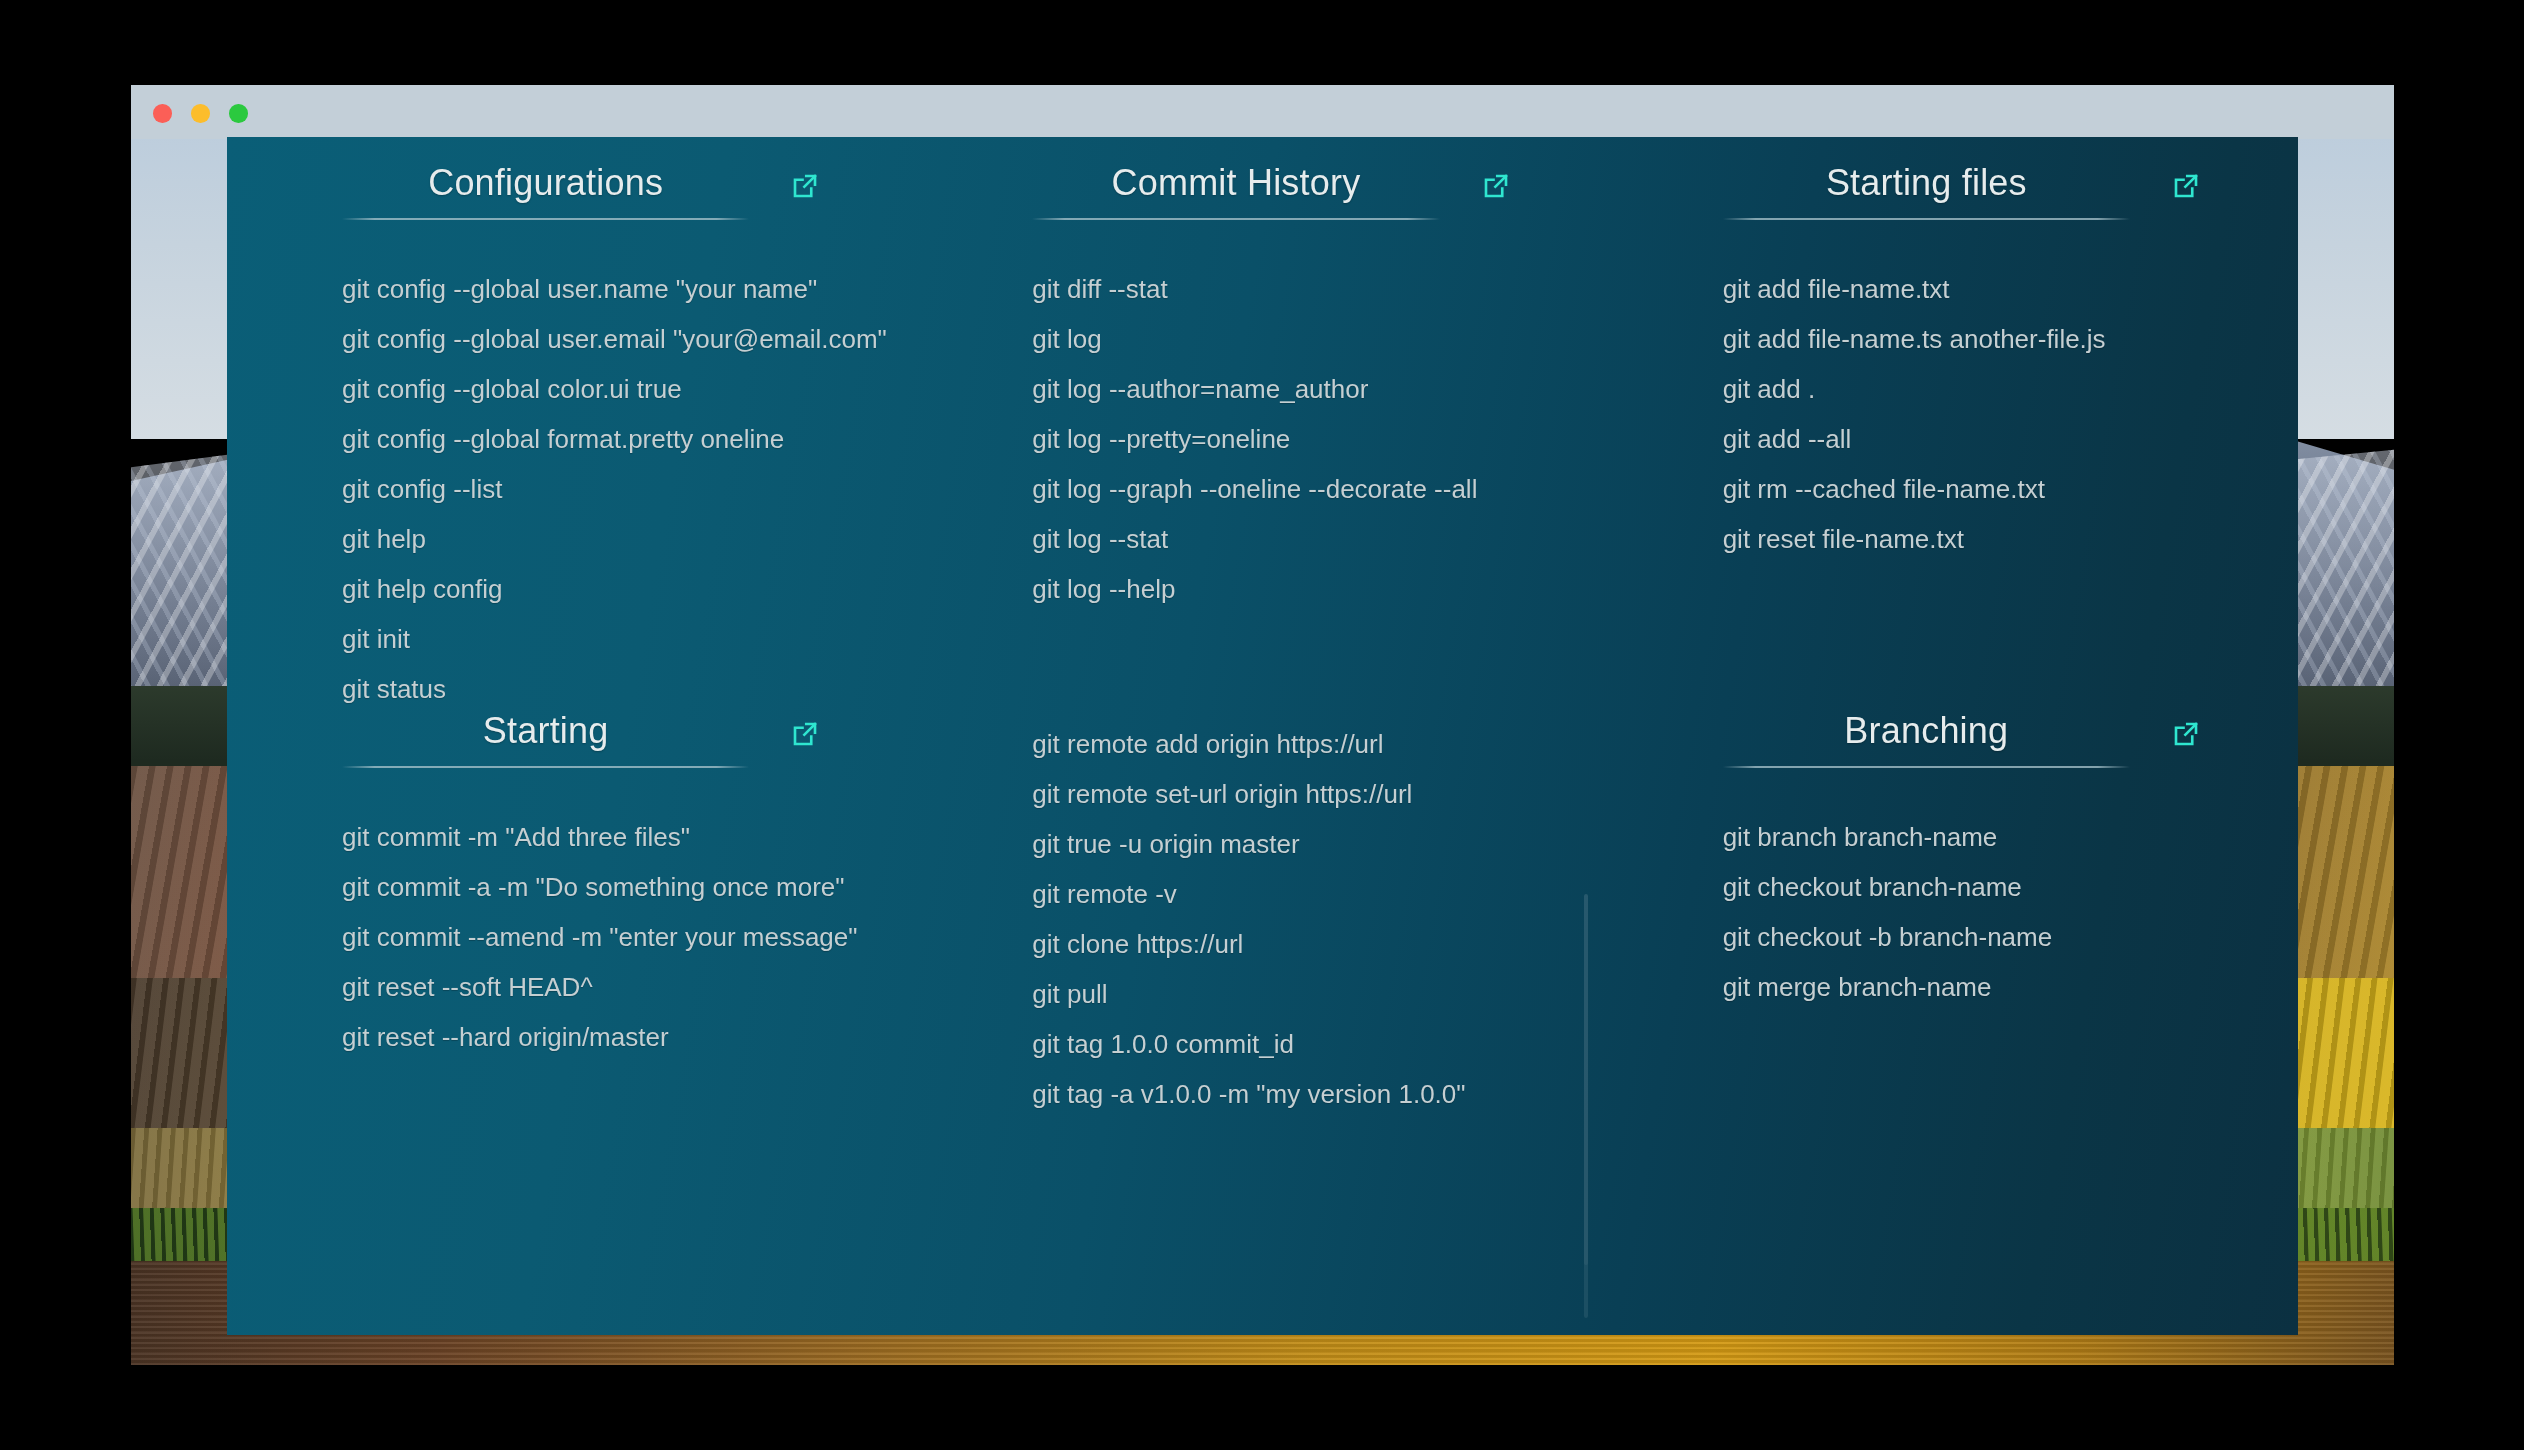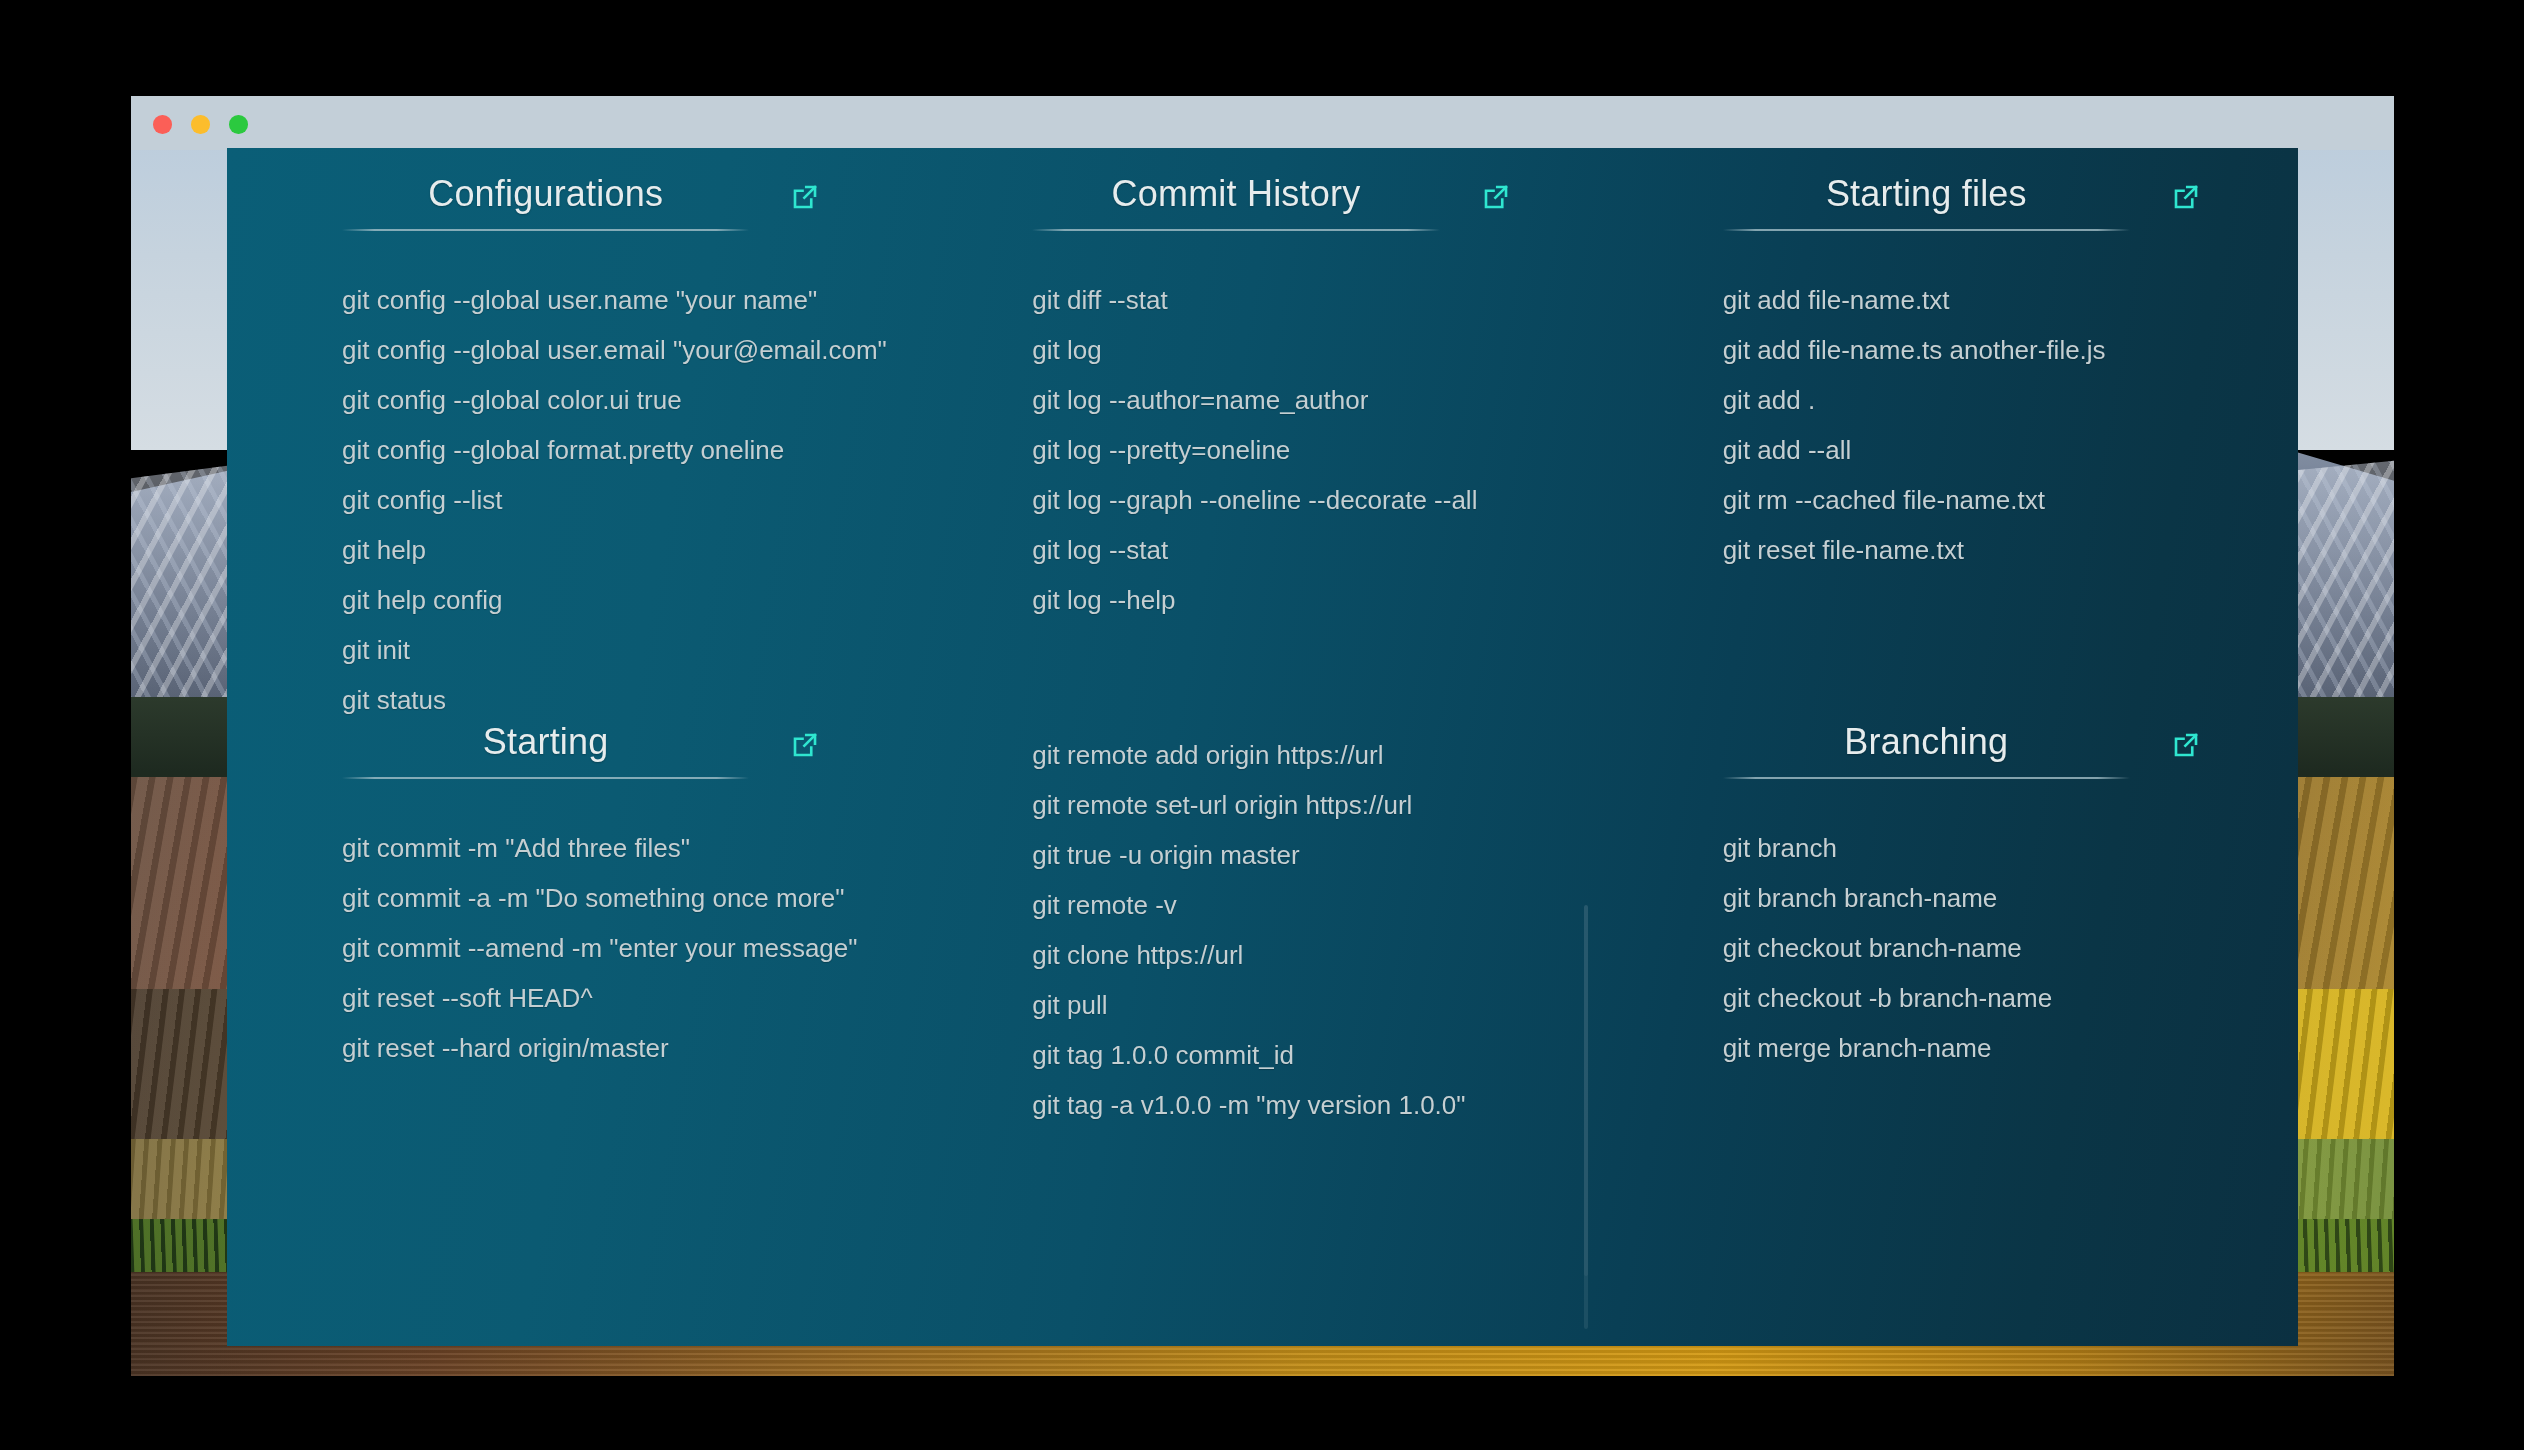--- a/index.html
+++ b/index.html
@@ -12,21 +12,20 @@
     height: 1451px;
     overflow: hidden;
     font-family: "Liberation Sans", sans-serif;
   }
 
   
   #desktop {
     position: absolute;
     inset: 0;
     background: #000;
-    margin-top: 11px;
   }
 
   
   #wallpaper {
     position: absolute;
     left: 131px;
     top: 85px;
     width: 2263px;
     height: 1280px;
     overflow: hidden;
@@ -356,21 +355,20 @@
             <div class="section-rule"></div>
             <span class="ext-link">
               <svg viewBox="0 0 24 24" fill="none" stroke="#2fe6d0" stroke-width="2.1" stroke-linecap="square" stroke-linejoin="miter">
                 <path d="M13 4h7v7"></path>
                   <path d="M20 4l-8.5 8.5"></path>
                 <path d="M17 14v6H4V7h6"></path>
               </svg>
             </span>
           </div>
           <ul class="cmd-list">
-            <li class="cmd">git branch</li>
             <li class="cmd">git branch branch-name</li>
             <li class="cmd">git checkout branch-name</li>
             <li class="cmd">git checkout -b branch-name</li>
             <li class="cmd">git merge branch-name</li>
           </ul>
         </div>
 
       </div>
 
       <div id="mid-scrollbar">

